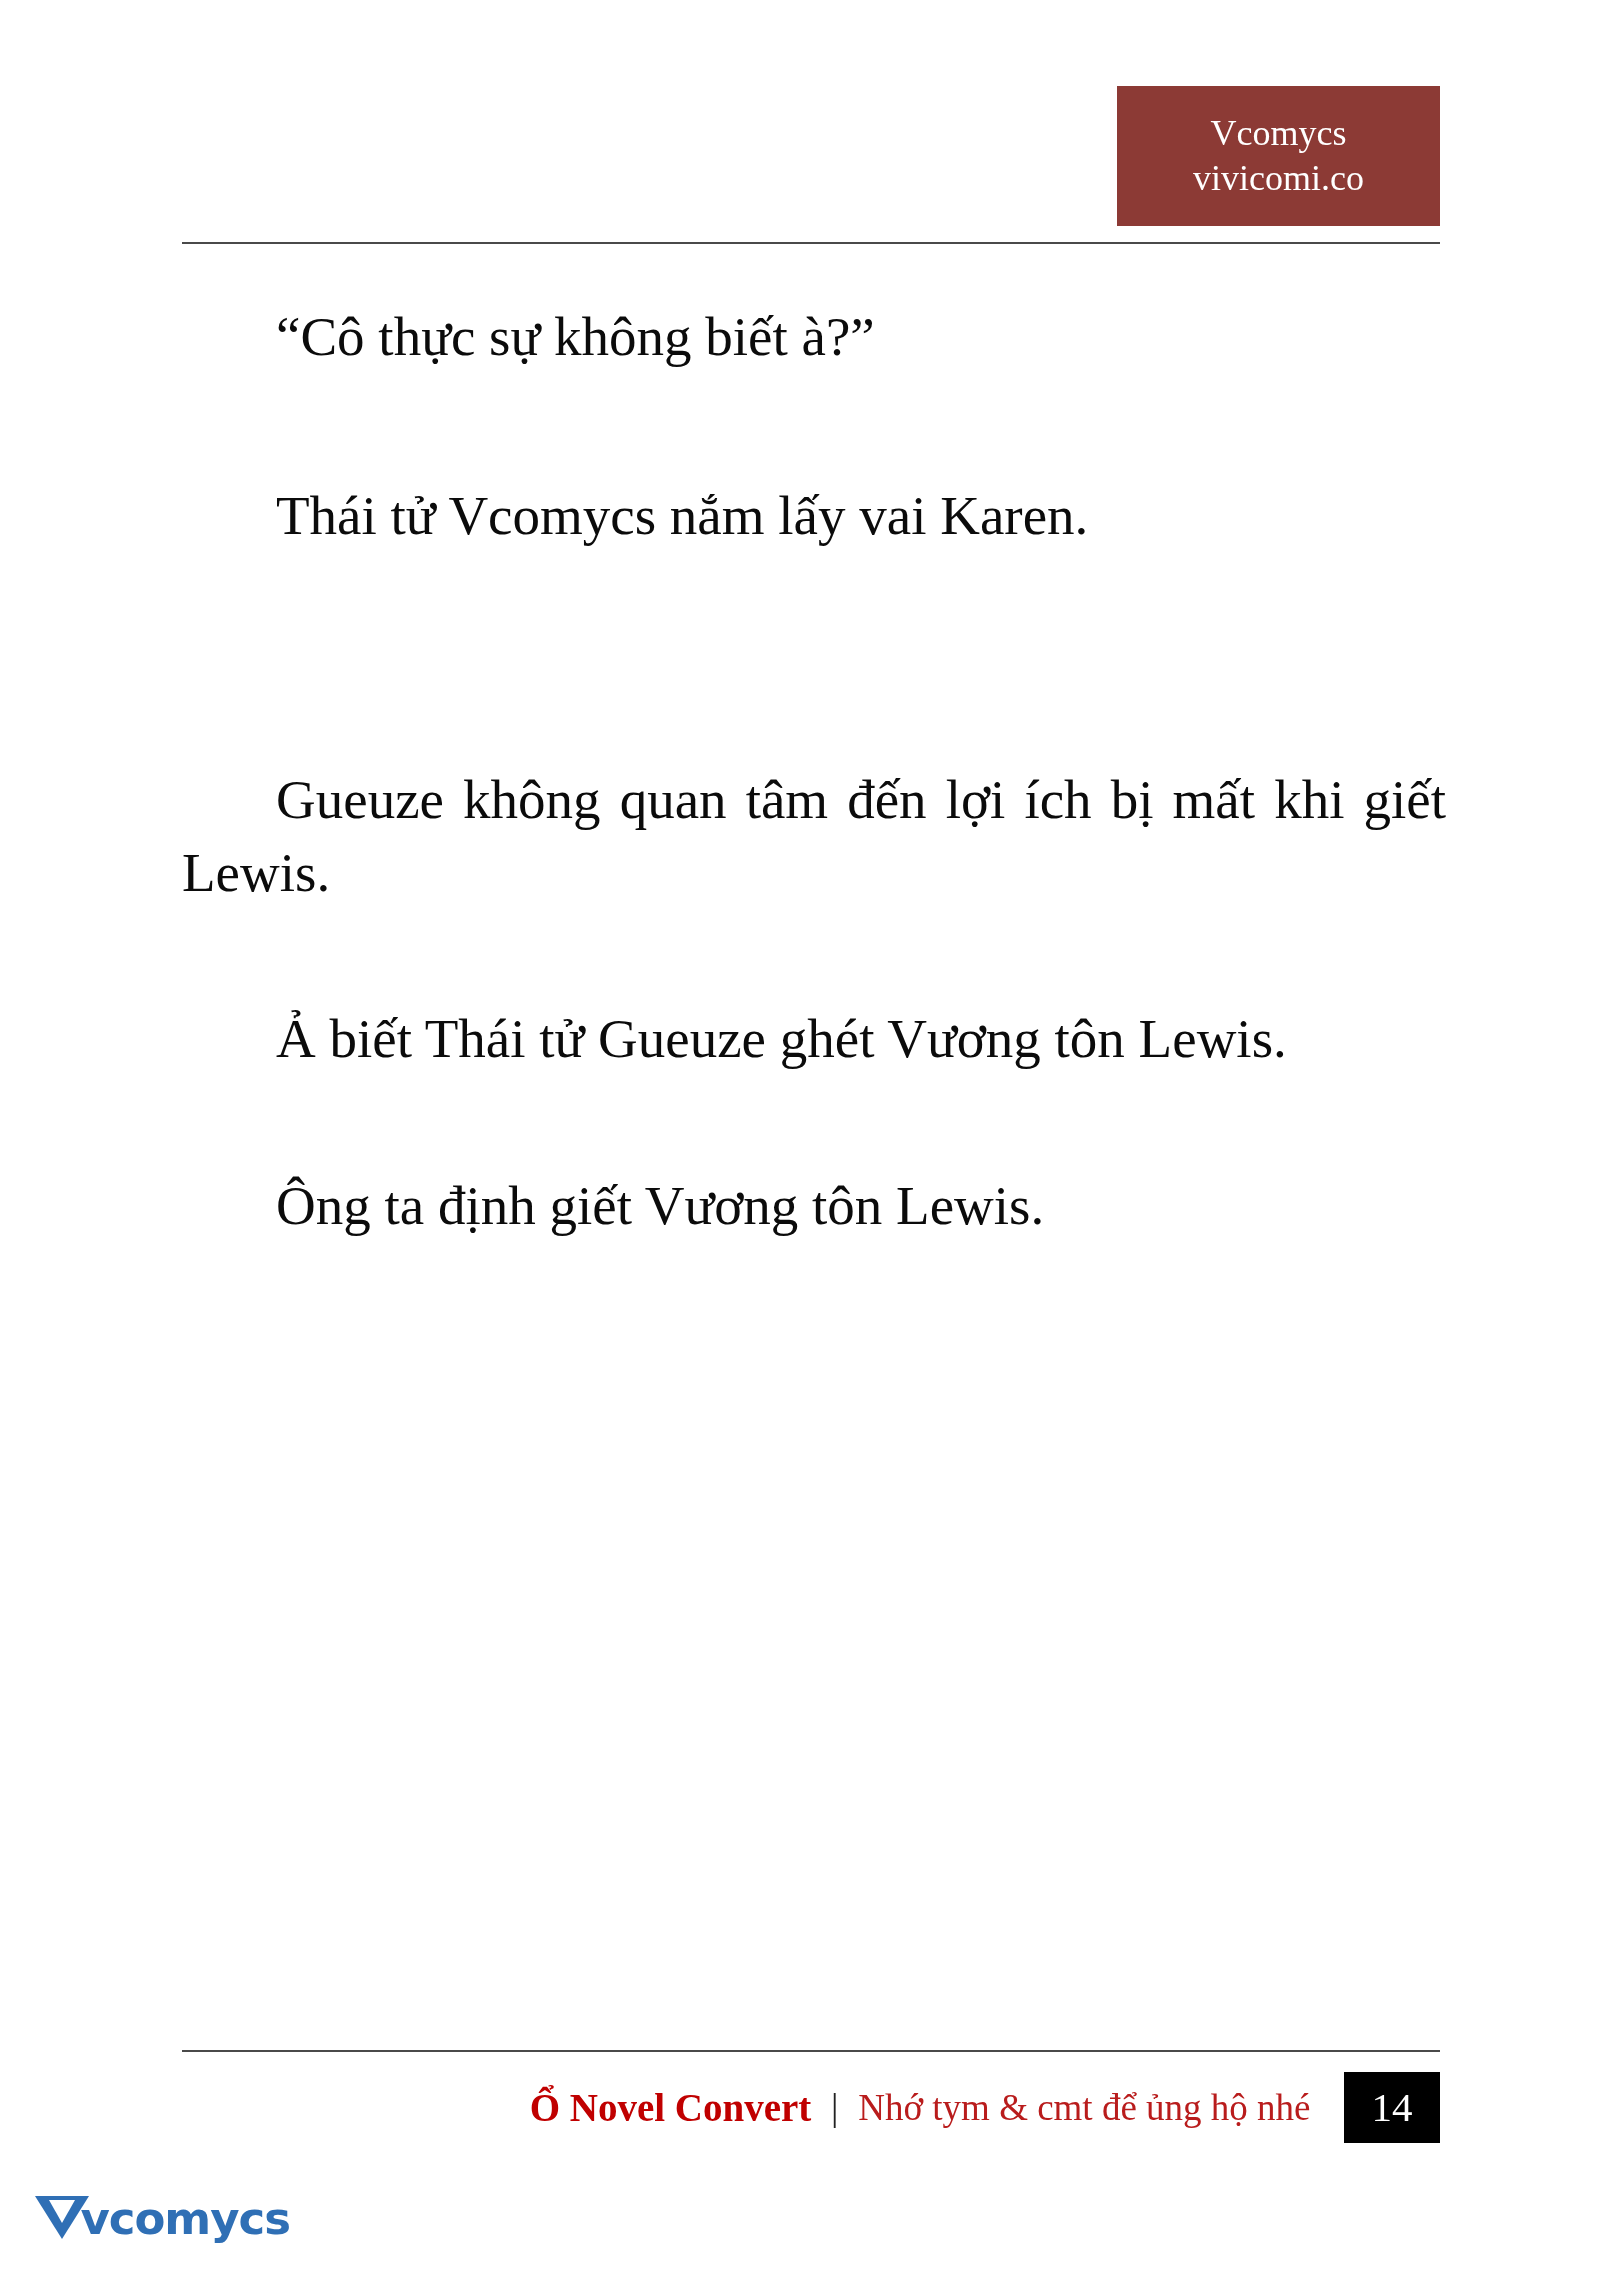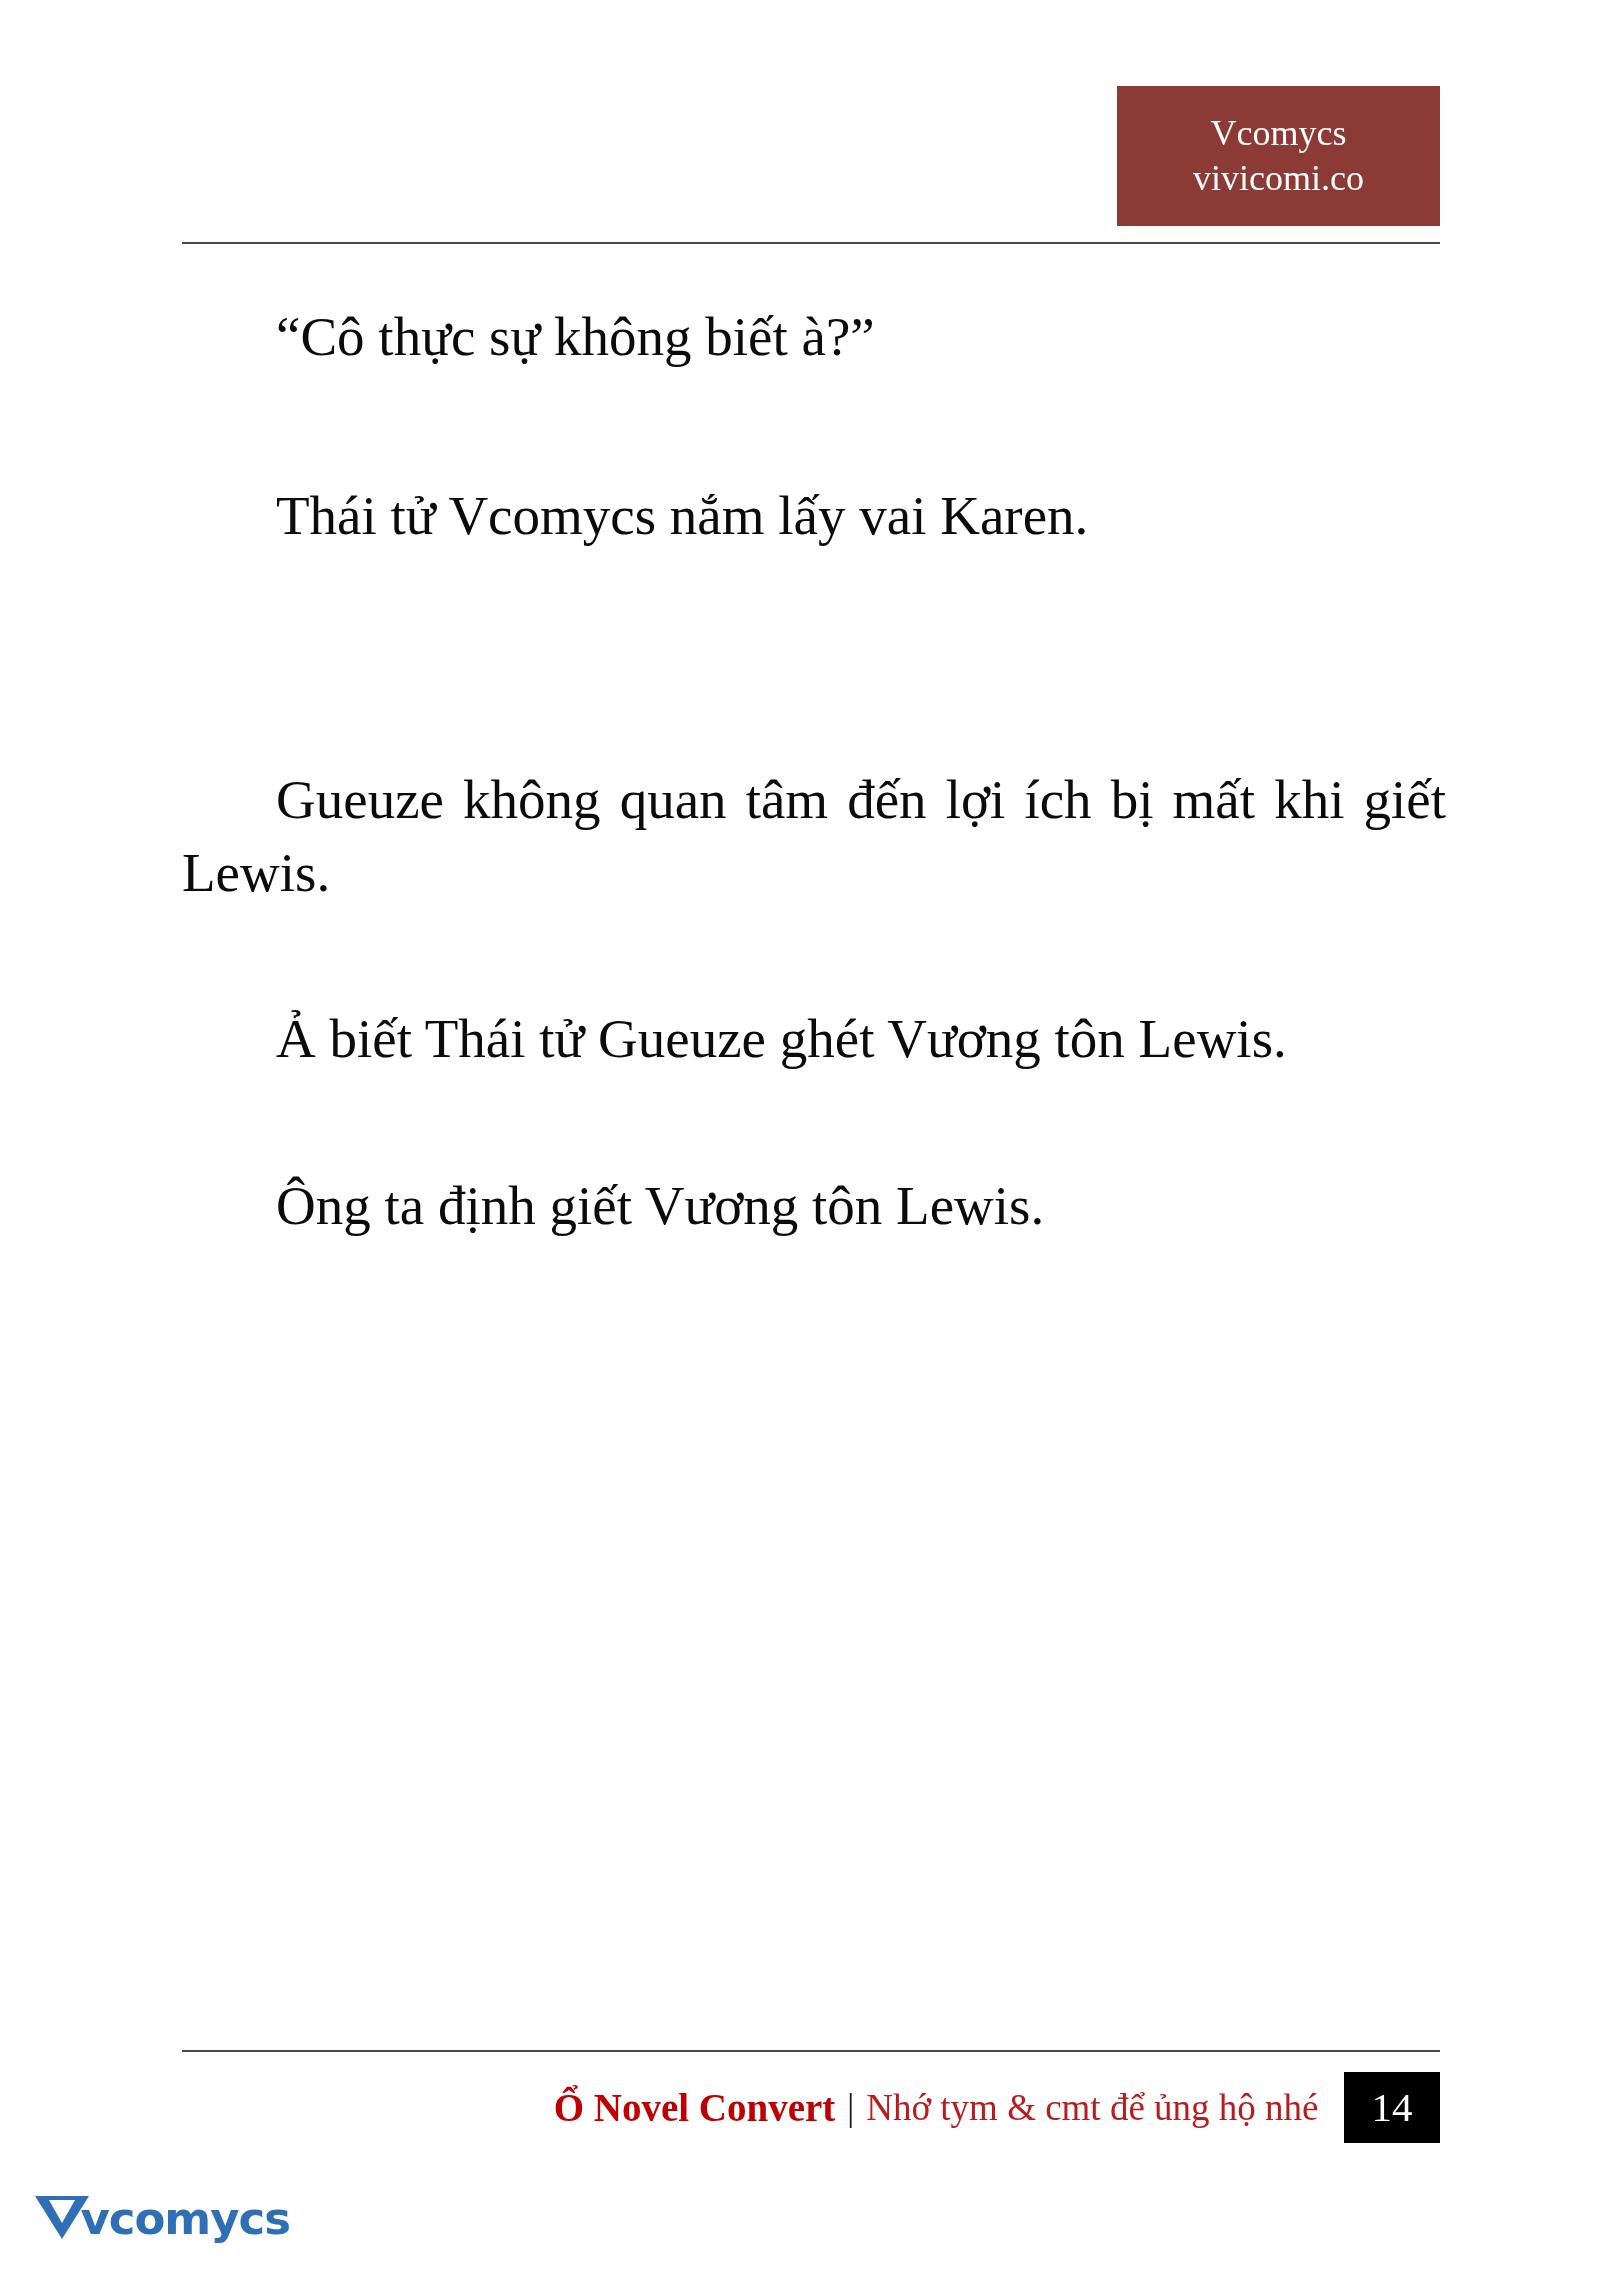--- a/index.html
+++ b/index.html
@@ -117,21 +117,21 @@
     top: 2068px;
     width: 1258px;
     height: 78px;
     display: flex;
     align-items: center;
     justify-content: flex-end;
   }
   .footer-inner {
     display: flex;
     align-items: center;
-    gap: 0;
+    gap: 8px;
   }
   .footer-brand {
     font-size: 39px;
     font-weight: bold;
     color: #c00000;
     font-family: "Liberation Serif", serif;
     white-space: nowrap;
   }
   .footer-sep {
     font-size: 37px;

